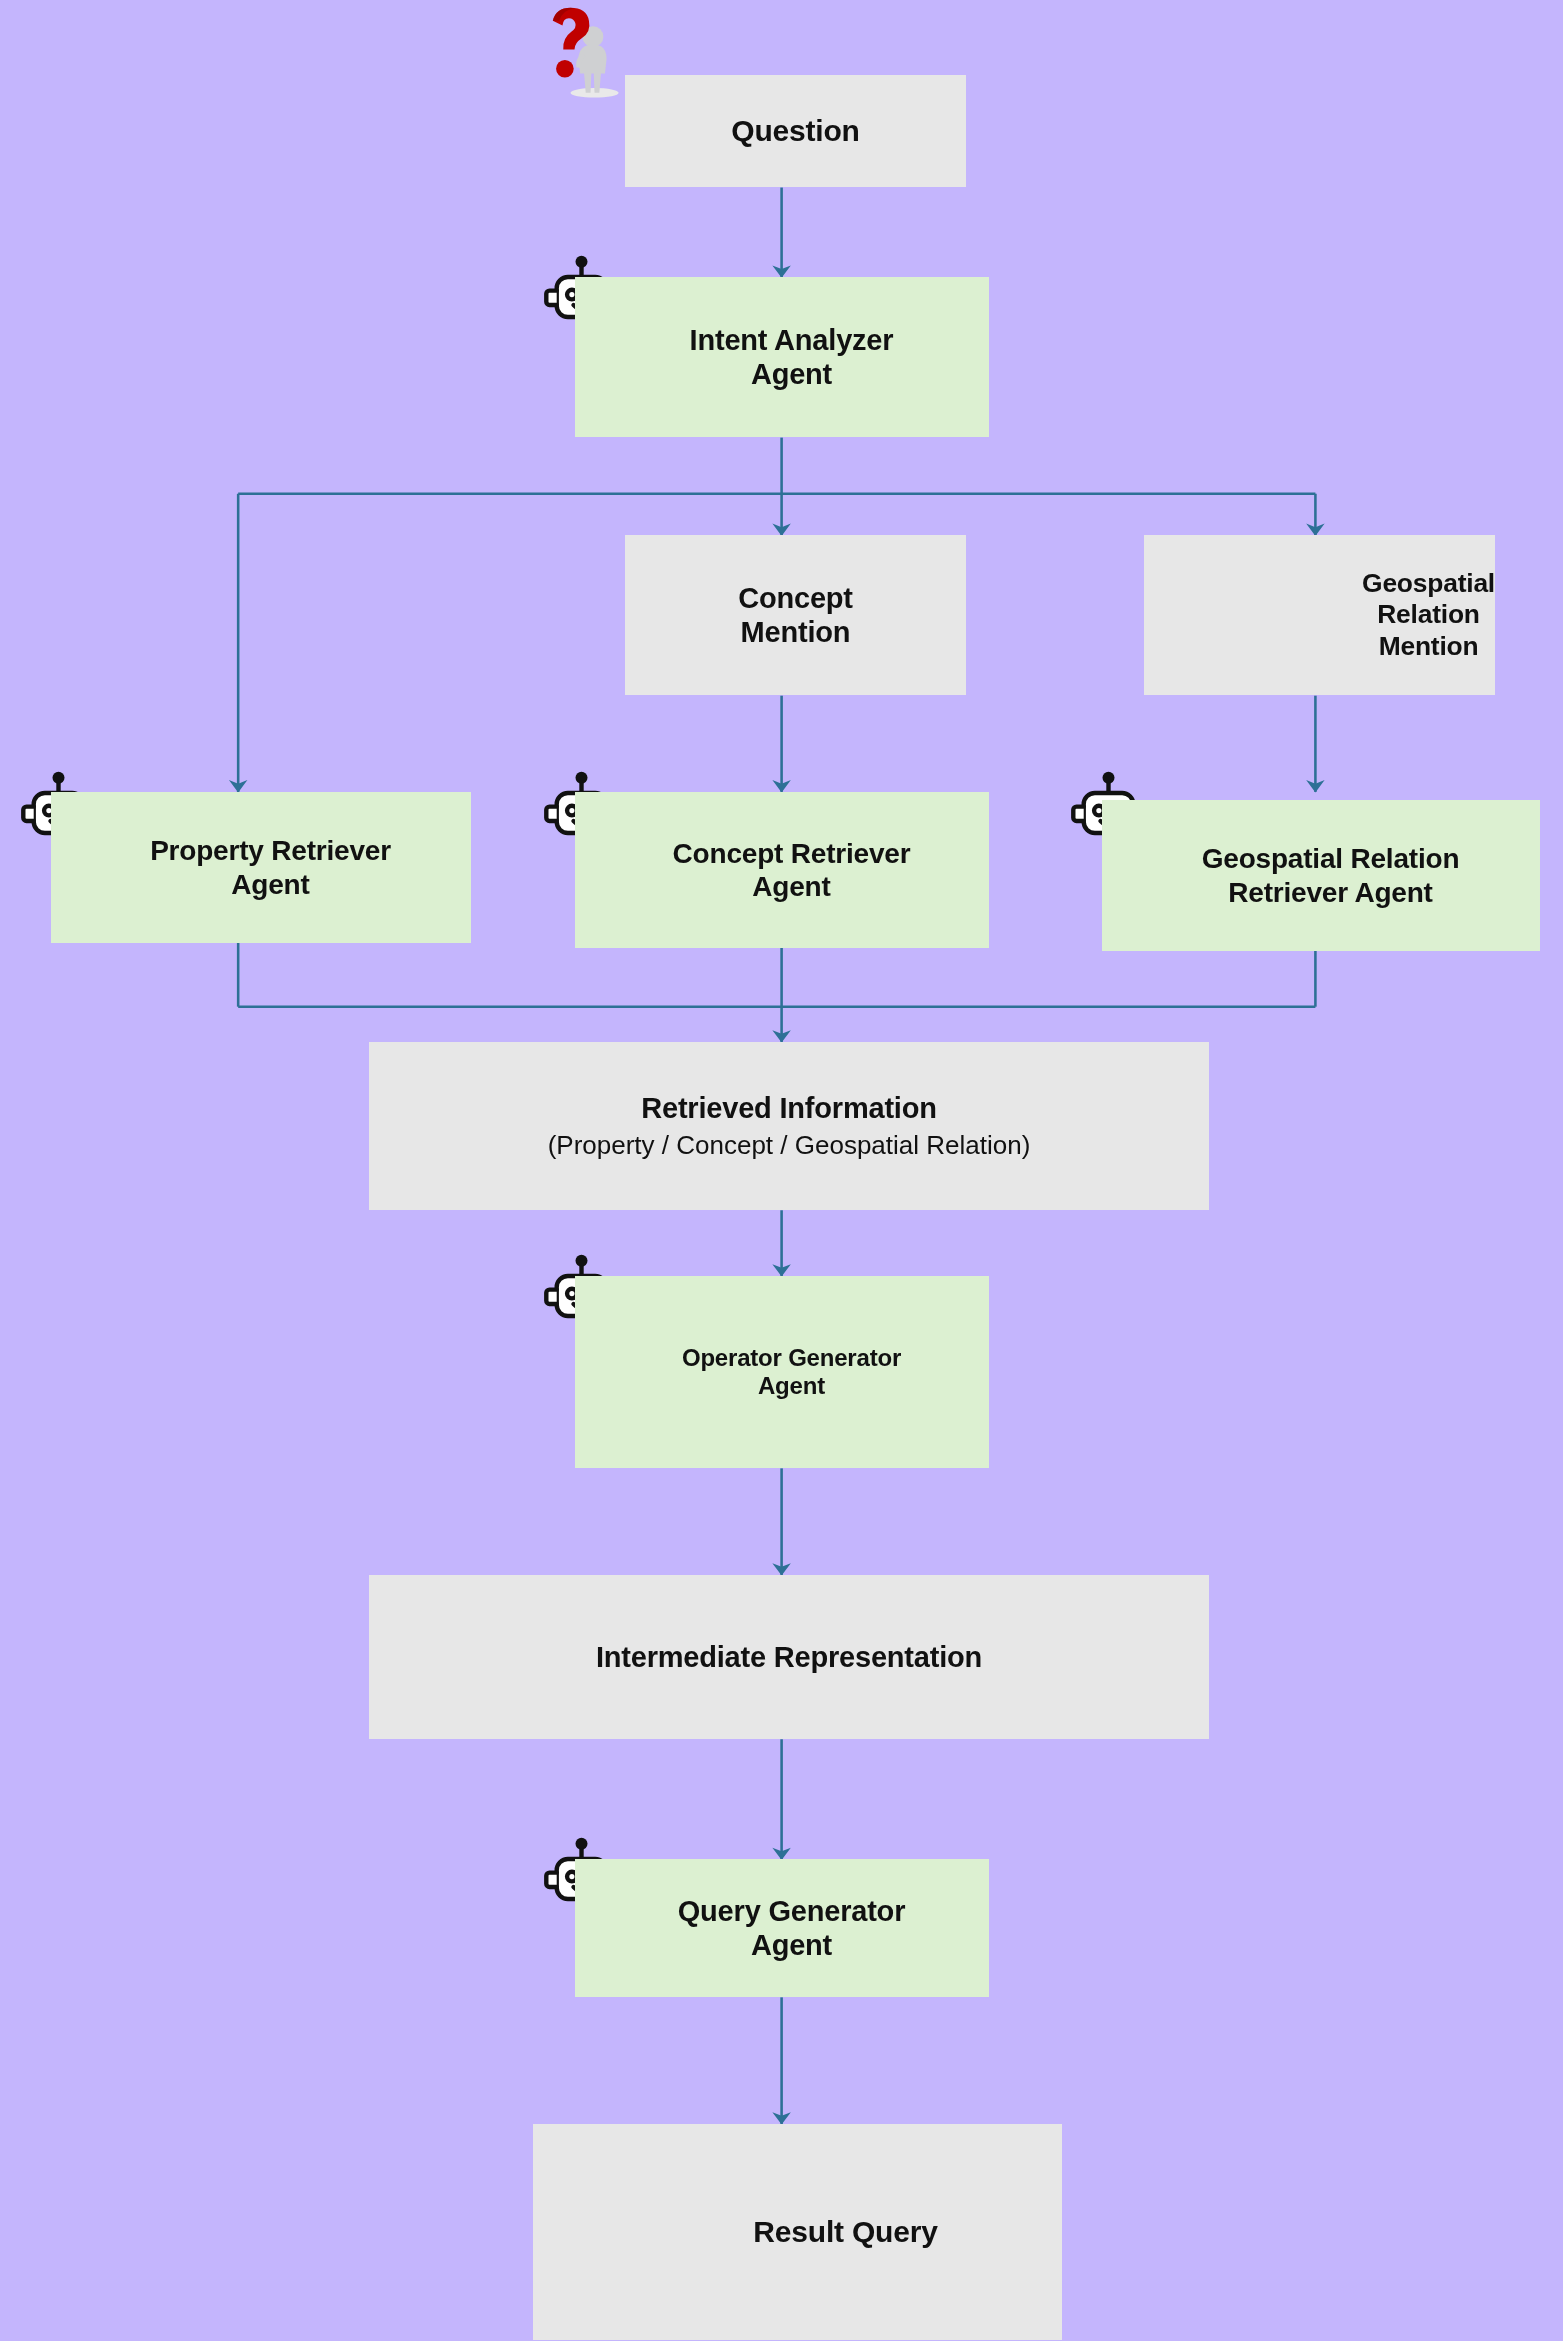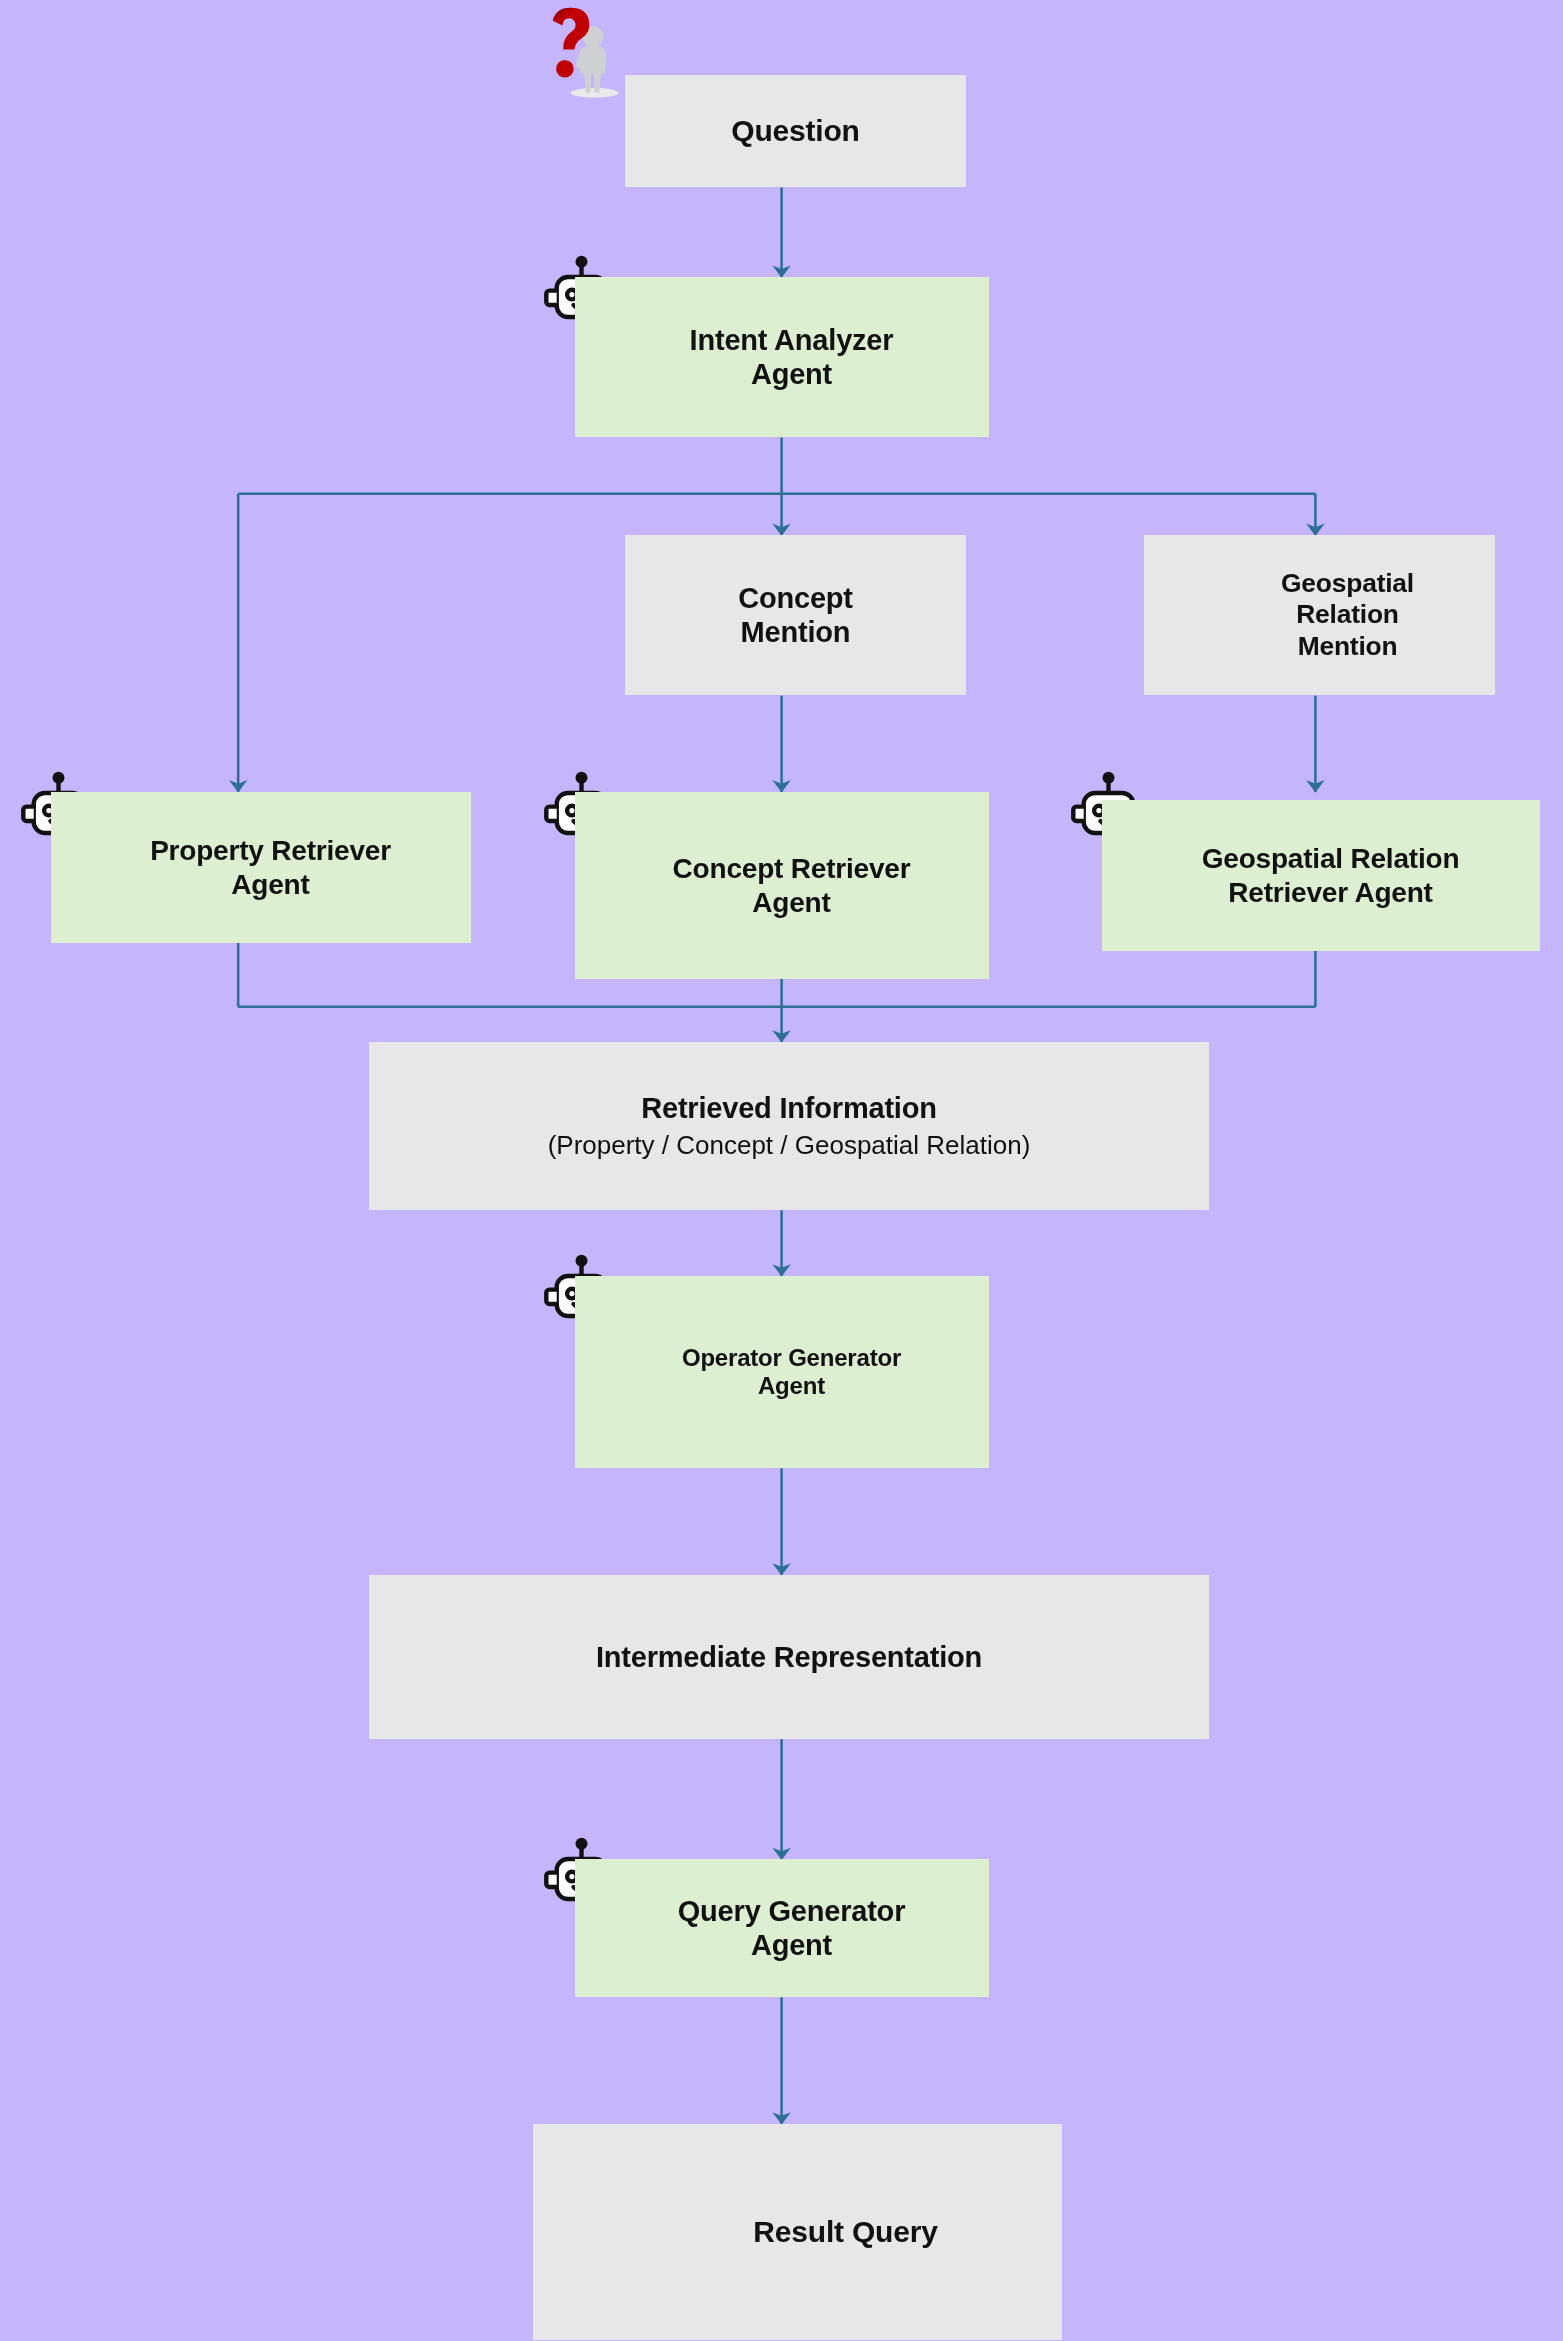--- a/index.html
+++ b/index.html
@@ -140,21 +140,21 @@
     <svg width="66" height="66" viewBox="0 0 82 82">
       <circle cx="41" cy="45" r="34" fill="#3cc08a"></circle>
       <path d="M12,34 q10,-12 20,-6 q6,4 2,12 q-5,10 -14,8 q-8,-2 -8,-14 Z" fill="#2e9be0"></path>
       <path d="M24,62 q10,-8 22,-4 q10,3 14,14 q-12,9 -26,7 q-9,-2 -10,-17 Z" fill="#f7cf46"></path>
       <path d="M52,22 q9,2 14,10 q-8,4 -14,-1 Z" fill="#2e9be0"></path>
       <circle cx="27" cy="13" r="7" fill="#5a6672"></circle>
       <path d="M41,24 a12,12 0 0 1 12,12 c0,9 -12,22 -12,22 s-12,-13 -12,-22 a12,12 0 0 1 12,-12 Z" fill="#e8453c"></path>
       <circle cx="41" cy="36" r="6" fill="#fff"></circle>
     </svg>
   </div>
-  <div class="node gray" style="left:1144px;top:535px;width:351px;height:160px;padding-left:56px;box-sizing:border-box;">
+  <div class="node gray" style="left:1144px;top:535px;width:351px;height:160px;padding-left:56px;box-sizing:border-box;align-items:flex-end;">
     <div class="title" style="font-size:26.4px;">
       <span>Geospatial</span><br>
       <span>Relation</span><br>
       <span>Mention</span>
     </div>
   </div>
 
   <div class="ico" style="left:16px;top:769px;width:85px;height:80px;">
     <svg width="85" height="80" viewBox="0 0 106 100">
       <g fill="none" stroke="#111" stroke-width="5.5" stroke-linecap="round" stroke-linejoin="round">
@@ -183,21 +183,21 @@
         <rect x="22" y="30" width="62" height="50" rx="14" fill="#fff"></rect>
         <path d="M22,47 L13,47 a4,4 0 0 0 -4,4 l0,10 a4,4 0 0 0 4,4 l9,0" fill="#fff"></path>
         <path d="M84,47 L93,47 a4,4 0 0 1 4,4 l0,10 a4,4 0 0 1 -4,4 l-9,0" fill="#fff"></path>
         <circle cx="41" cy="52" r="6" fill="#fff"></circle>
         <circle cx="65" cy="52" r="6" fill="#fff"></circle>
         <path d="M43,65 q10,10 20,0"></path>
       </g>
       <circle cx="53" cy="11" r="7.5" fill="#111"></circle>
     </svg>
   </div>
-  <div class="node green" style="left:575px;top:792px;width:414px;height:187px;">
+  <div class="node green" style="left:575px;top:792px;width:414px;height:156px;">
     <div class="title" style="font-size:28px;">
       <span>Concept Retriever</span><br>
       <span>Agent</span>
     </div>
   </div>
 
   <div class="ico" style="left:1066px;top:769px;width:85px;height:80px;">
     <svg width="85" height="80" viewBox="0 0 106 100">
       <g fill="none" stroke="#111" stroke-width="5.5" stroke-linecap="round" stroke-linejoin="round">
         <path d="M53,30 L53,14"></path>

